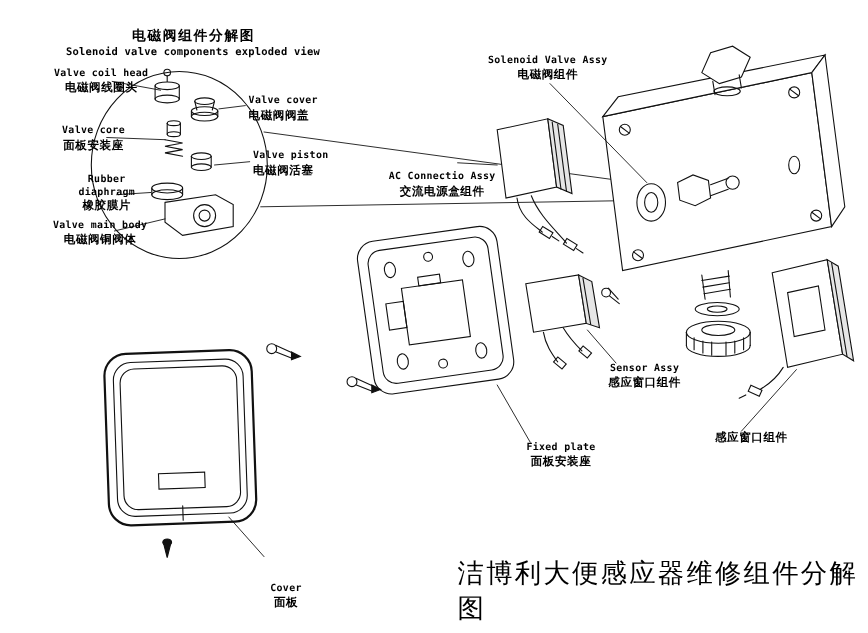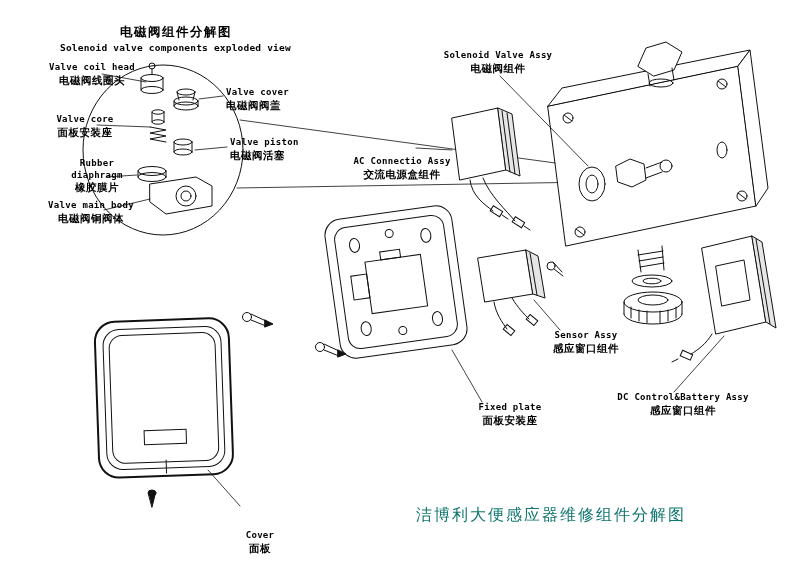--- a/index.html
+++ b/index.html
@@ -21,22 +21,22 @@
   .lbl.left{text-align:left;}
   #inset-title-cn{
     position:absolute;left:120px;top:24px;font-size:12.5px;font-weight:bold;
     letter-spacing:1.5px;
   }
   #inset-title-en{
     position:absolute;left:60px;top:42px;font-family:"DejaVu Sans Mono",monospace;
     font-size:9.5px;font-weight:bold;letter-spacing:.2px;
   }
   #bottom-caption{
-    position:absolute;left:416px;top:505px;font-size:16px;letter-spacing:2px;
-    color:#0f766e;font-family:"DejaVu Sans",sans-serif;
+    position:absolute;left:416px;top:505px;font-size:24px;letter-spacing:2px;
+    color:#000000;font-family:"DejaVu Sans",sans-serif;
   }
 </style>
 </head>
 <body>
 
 <div class="stage">
 
   <svg width="789" height="575" viewBox="0 0 789 575">
     <g stroke="#111" fill="none" stroke-width="1" stroke-linecap="round">
 
@@ -277,21 +277,20 @@
   </div>
   <div class="lbl" style="left:530px;top:330px;width:112px;">
     <span class="en">Sensor Assy</span>
     <span class="cn">感应窗口组件</span>
   </div>
   <div class="lbl" style="left:460px;top:402px;width:100px;">
     <span class="en">Fixed plate</span>
     <span class="cn">面板安装座</span>
   </div>
   <div class="lbl" style="left:592px;top:392px;width:182px;">
-    <span class="en">DC Control&amp;Battery Assy</span>
     <span class="cn">感应窗口组件</span>
   </div>
   <div class="lbl" style="left:230px;top:504px;width:60px;margin-top:26px;">
     <span class="en">Cover</span>
     <span class="cn">面板</span>
   </div>
 
   <div id="bottom-caption">洁博利大便感应器维修组件分解图</div>
 
 </div>

